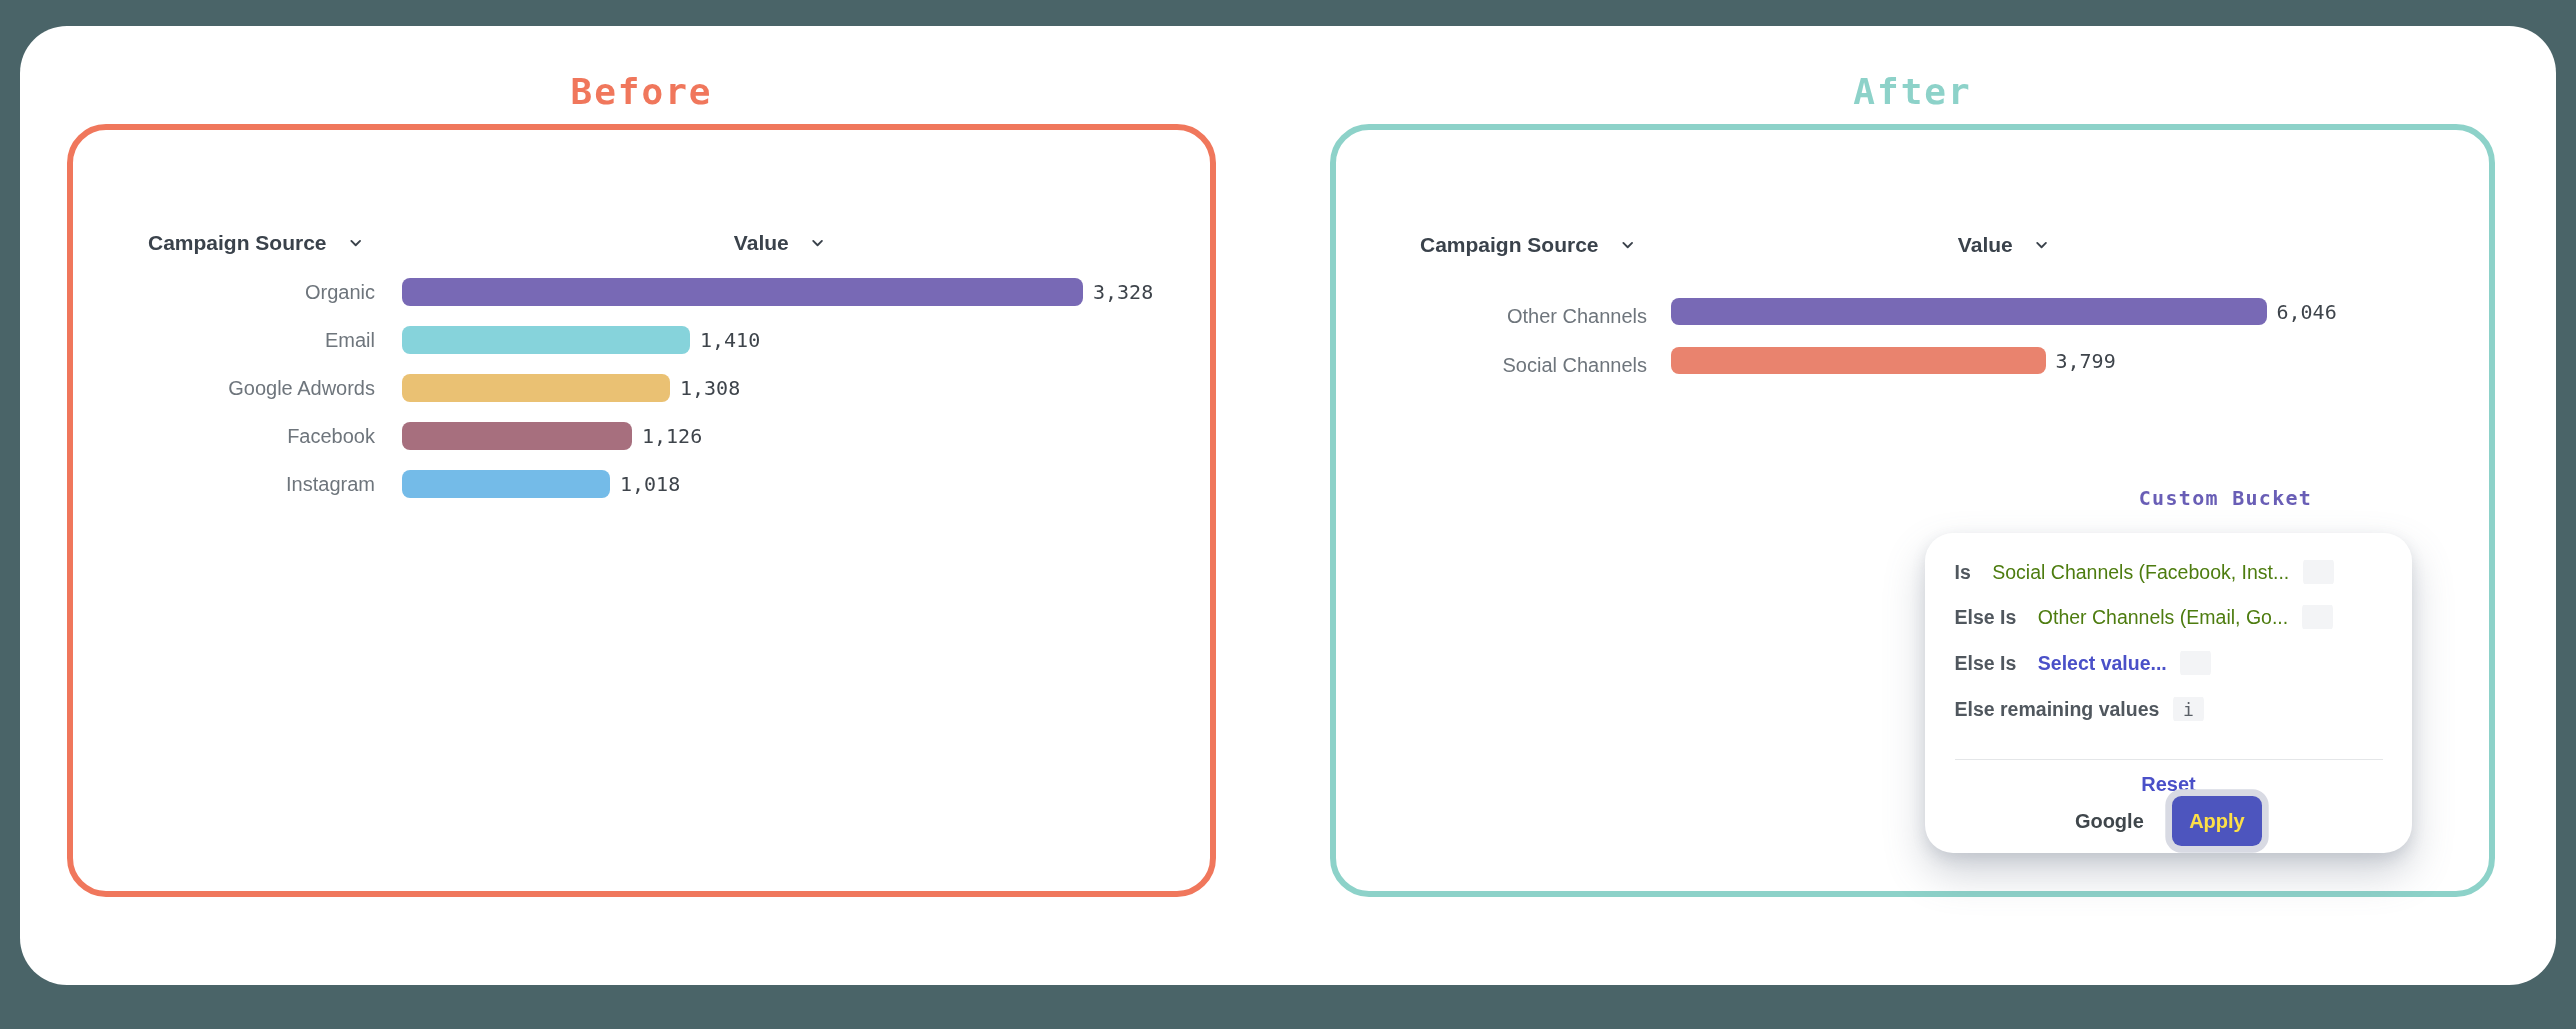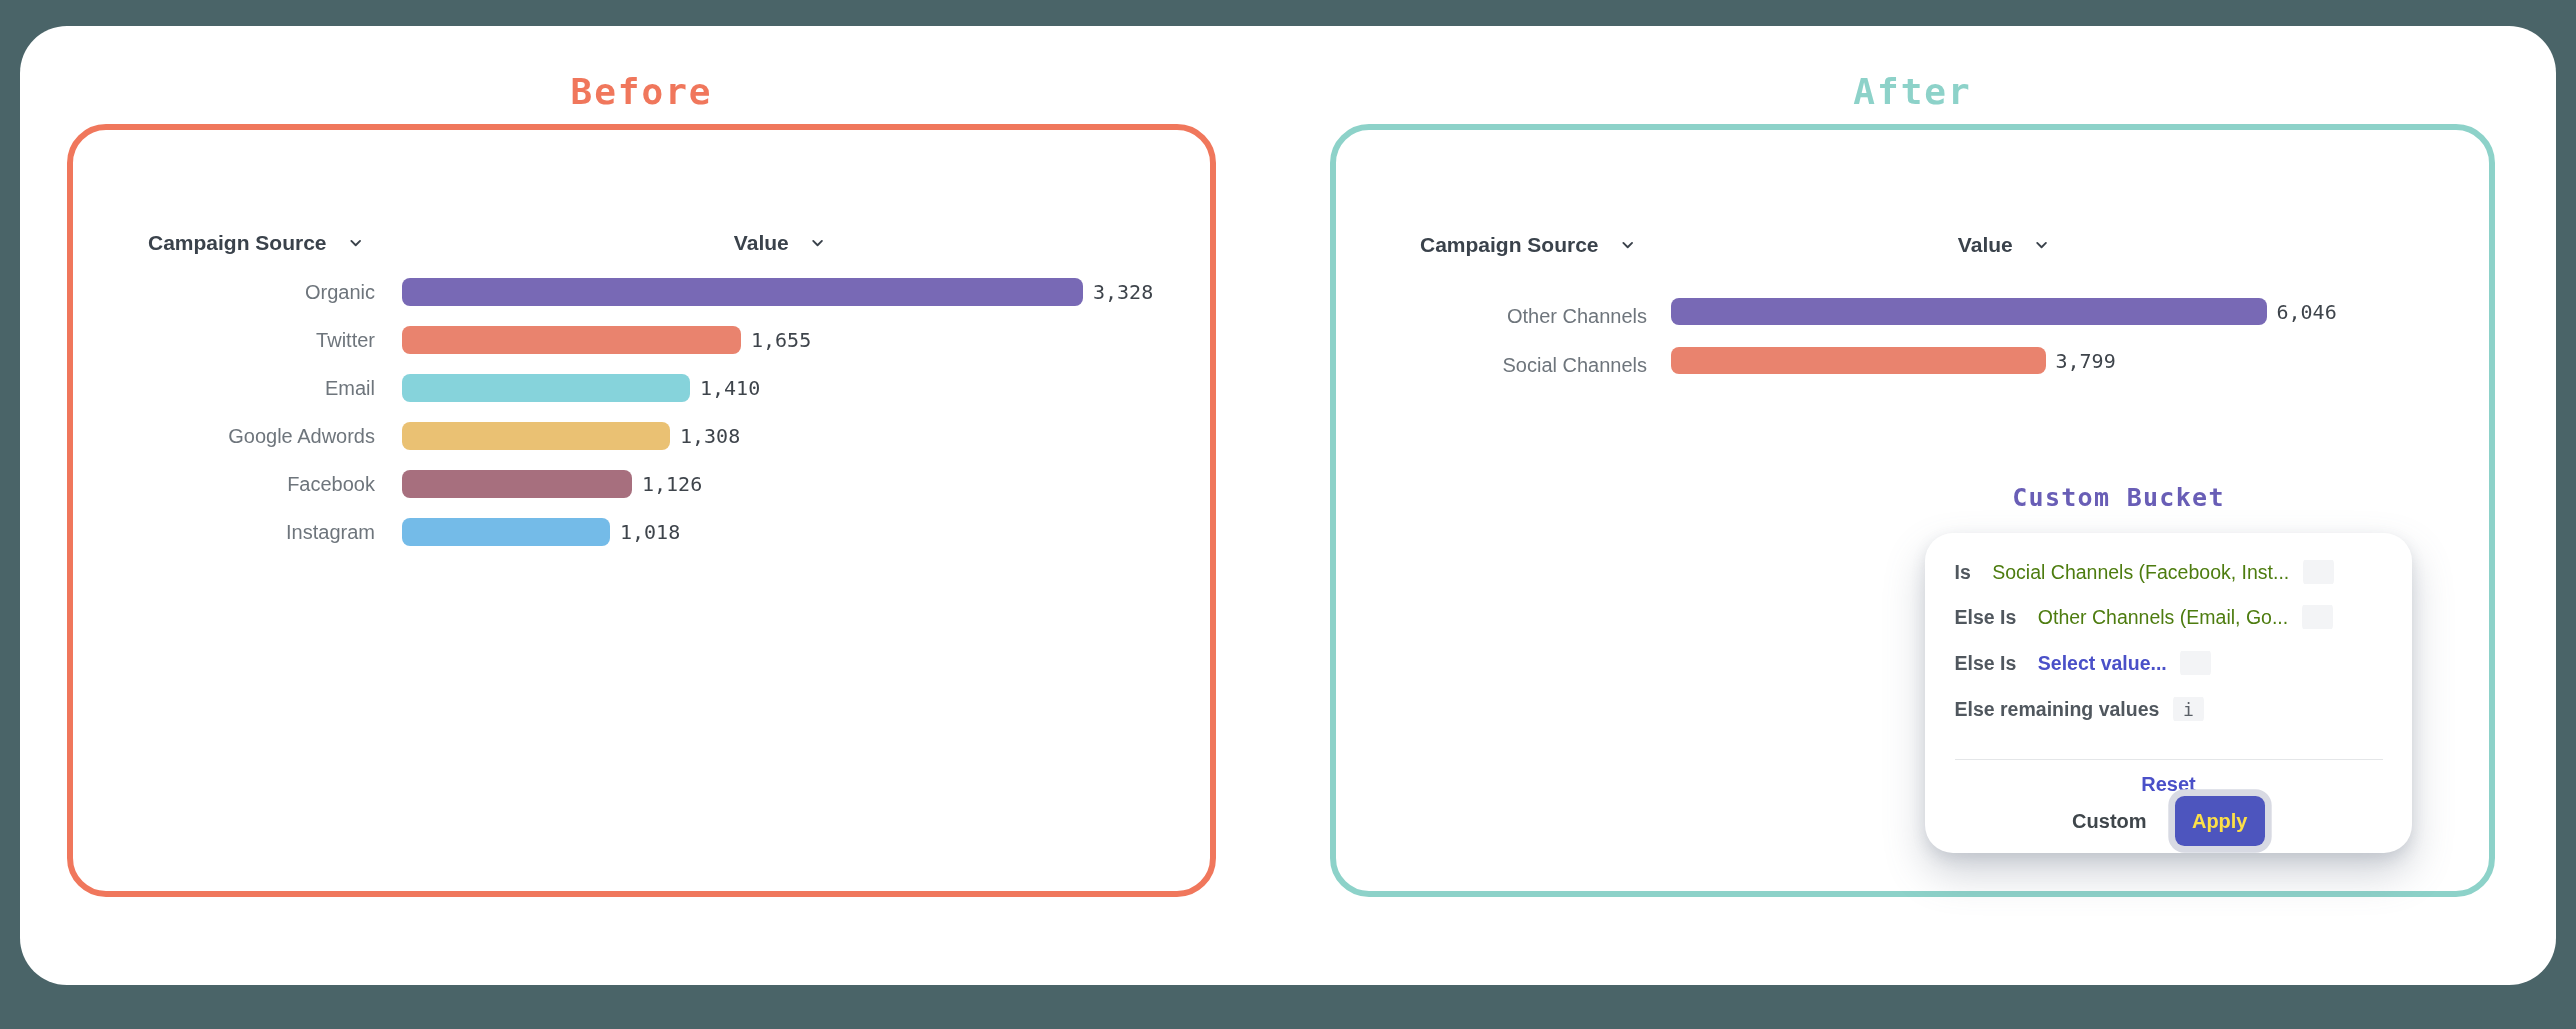--- a/index.html
+++ b/index.html
@@ -57,24 +57,24 @@
   .crow-label {
     text-align:right; font-size:20px; color:#6E757C; white-space:nowrap;
   }
   .bar { height:27.5px; border-radius:8px; cursor:pointer; }
   .bar-value {
     margin-left:10px; font-family:"DejaVu Sans Mono", monospace;
     font-size:20px; color:#3E444B; white-space:nowrap;
   }
 
   #bucket-title {
-    position:absolute; left:1875px; width:487px; top:478px; height:39px;
+    position:absolute; left:1982px; width:487px; top:478px; height:39px;
     display:flex; align-items:center; justify-content:center;
     font-family:"DejaVu Sans Mono", monospace; font-weight:bold;
-    font-size:25px; letter-spacing:1.3px; color: var(--bucket-title-color);
+    font-size:20px; letter-spacing:1.3px; color: var(--bucket-title-color);
   }
 
   #bucket-dialog {
     position:absolute; left:1925px; top:533px; width:487px; height:320px;
     background:#ffffff; border-radius:28px;
     box-shadow: 0 20px 40px rgba(96,105,125,.30), 0 5.4px 13.4px rgba(96,105,125,.16);
   }
   .bk-row {
     position:absolute; left:29.5px; right:20px; height:24px;
     display:flex; align-items:center; gap:21.5px; white-space:nowrap; overflow:hidden;
@@ -150,25 +150,20 @@
     </span>
 </div>
 
 <div class="rows" id="rows-before">
   <div class="crow">
     <div class="crow-label">Organic</div>
     <div class="bar" style="width: 681px; background: rgb(120, 105, 181);"></div>
     <div class="bar-value">3,328</div>
   </div>
 
-  <div class="crow">
-    <div class="crow-label">Twitter</div>
-    <div class="bar" style="width: 339px; background: rgb(233, 131, 110);"></div>
-    <div class="bar-value">1,655</div>
-  </div>
 
   <div class="crow">
     <div class="crow-label">Email</div>
     <div class="bar" style="width: 288px; background: rgb(134, 211, 219);"></div>
     <div class="bar-value">1,410</div>
   </div>
 
   <div class="crow">
     <div class="crow-label">Google Adwords</div>
     <div class="bar" style="width: 268px; background: rgb(234, 193, 115);"></div>
@@ -226,18 +221,18 @@
   <div class="bk-row" style="top: 164px;">
     <span class="bk-prefix">Else remaining values</span>
 
     <span class="bk-info">i</span>
   </div>
 </div>
   <div id="bk-divider"></div>
   <div id="bk-footer">
     <span id="bk-reset">Reset</span>
     <span class="bk-actions">
-      <span id="bk-cancel">Custom</span>
+      <span id="bk-cancel">Google</span>
       <button id="bk-apply">Apply</button>
     </span>
   </div>
 </div>
 
 
 </body></html>

